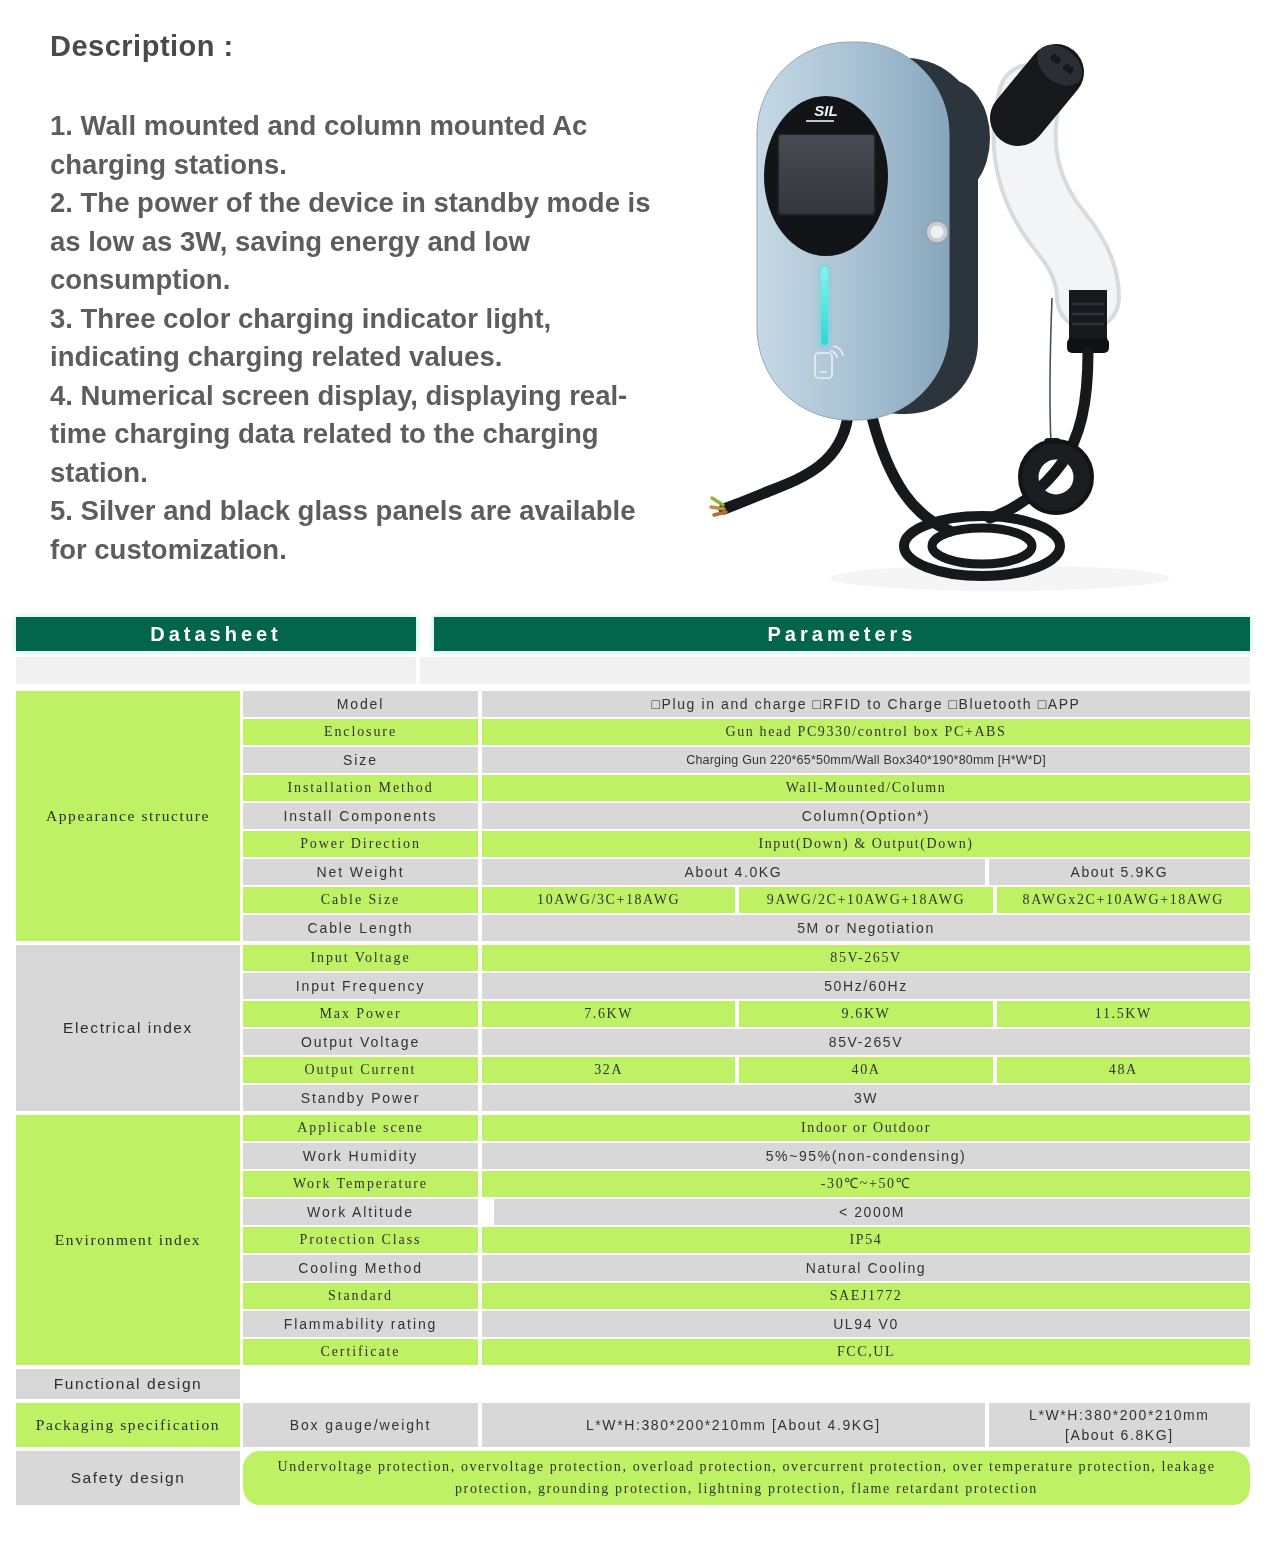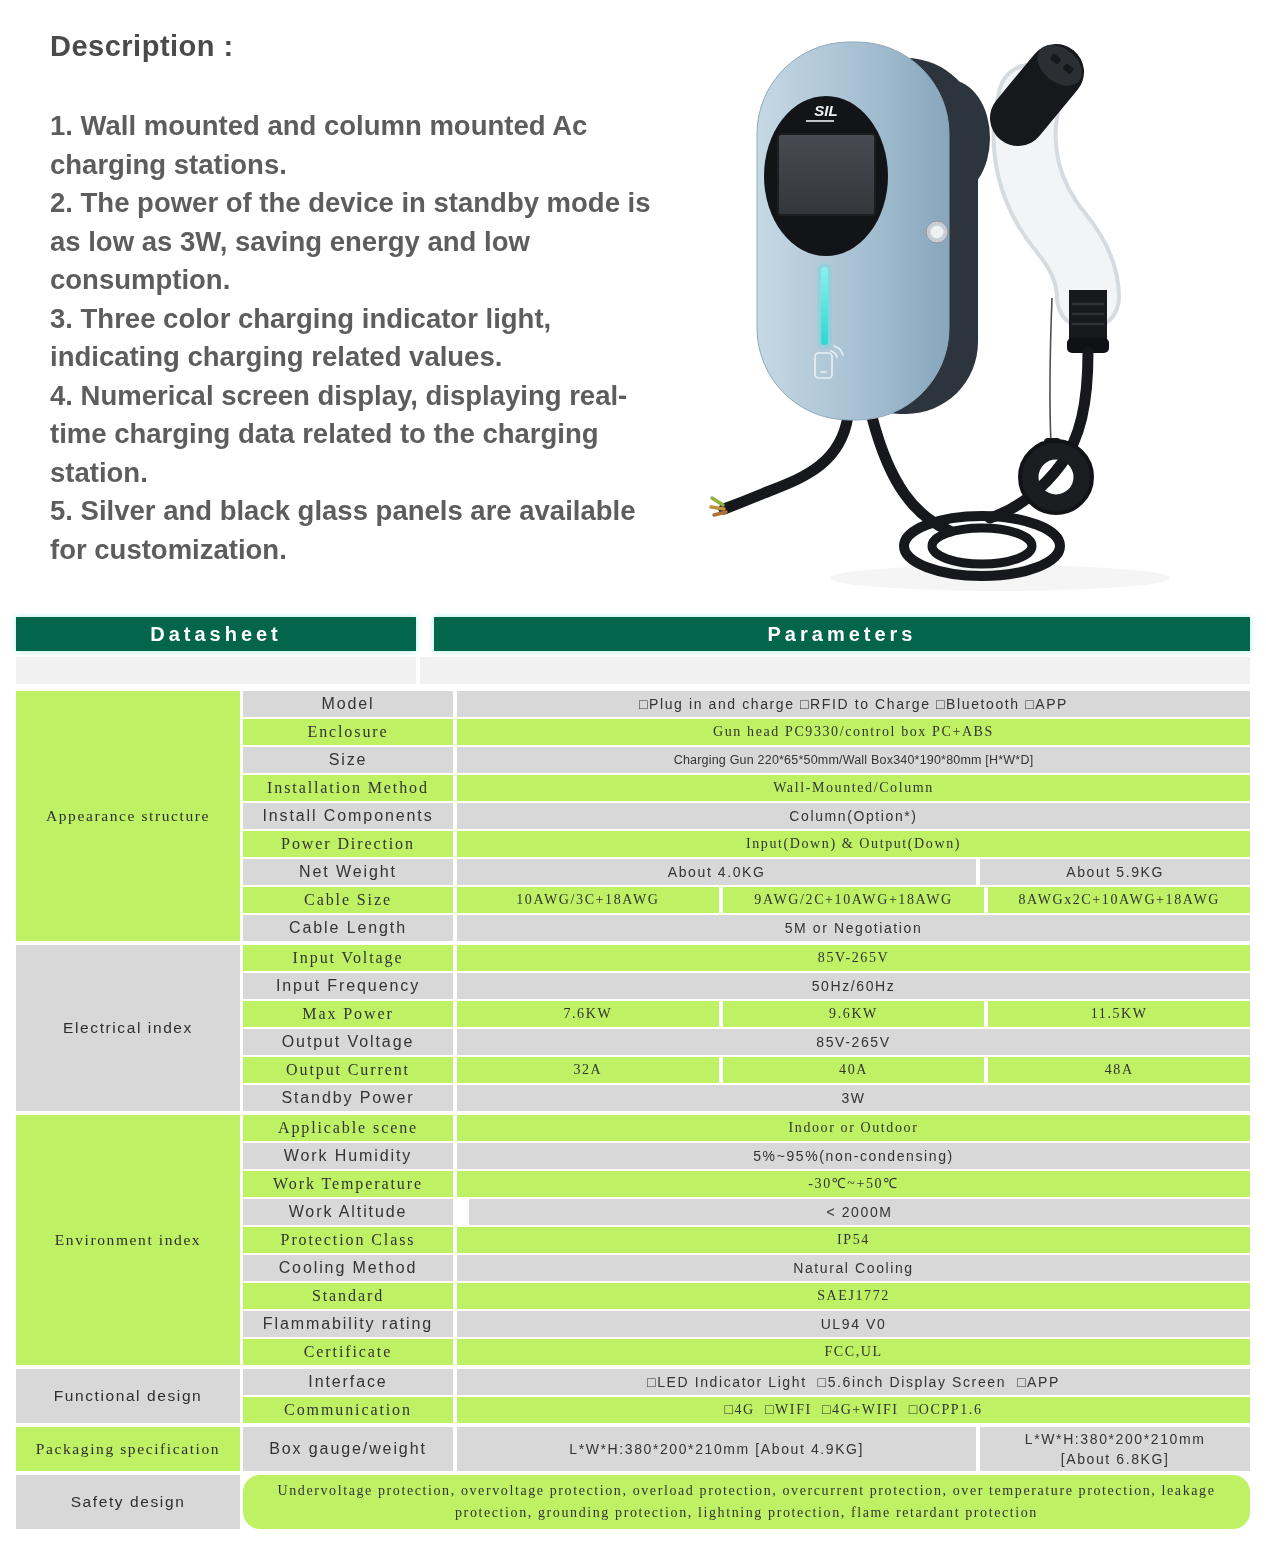--- a/index.html
+++ b/index.html
@@ -28,21 +28,21 @@
   .band-row .bcell.right{flex:1;}
 
   .section{display:flex;gap:3px;margin-bottom:4px;}
   .rows{display:flex;flex-direction:column;gap:2px;flex:1;}
   .trow{display:flex;gap:4px;}
   .cell{display:flex;align-items:center;justify-content:center;text-align:center;box-sizing:border-box;}
   .cell.dark{background:#d8d8d8;}
   .cell.lite{background:#bef264;font-family:Liberation Serif, serif;}
   .group{width:224px;flex:none;font-size:15.5px;letter-spacing:1.6px;color:#2e2e2e;
          line-height:22px;padding:4px 6px;}
-  .label{width:210px;flex:none;font-size:16px;letter-spacing:1.9px;color:#333333;
+  .label{width:235px;flex:none;font-size:14px;letter-spacing:1.9px;color:#333333;
          min-height:26px;line-height:18px;padding:2px 4px;}
   .value{flex-basis:0;flex-grow:1;font-size:14px;letter-spacing:1.6px;color:#333333;
          min-height:26px;line-height:20px;padding:2px 10px;white-space:pre-wrap;}
   .value.tight{font-size:12.5px;letter-spacing:0.2px;}
   .value.wide-safety{line-height:22px;padding:5px 26px;}
 </style>
 </head>
 <body>
 
 <div class="page">
@@ -271,30 +271,20 @@
               <div class="cell value dark" style="flex-grow: 3;">UL94 V0</div>
             </div>
             <div class="trow">
               <div class="cell label lite">Certificate</div>
               <div class="cell value lite" style="flex-grow: 3;">FCC,UL</div>
             </div>
           </div>
         </div>
         <div class="section">
           <div class="cell group dark">Functional design</div>
-          <div class="rows">
-            <div class="trow">
-              <div class="cell label dark">Interface</div>
-              <div class="cell value dark" style="flex-grow: 3;">□LED Indicator Light  □5.6inch Display Screen  □APP</div>
-            </div>
-            <div class="trow">
-              <div class="cell label lite">Communication</div>
-              <div class="cell value lite" style="flex-grow: 3;">□4G  □WIFI  □4G+WIFI  □OCPP1.6</div>
-            </div>
-          </div>
         </div>
         <div class="section">
           <div class="cell group lite">Packaging specification</div>
           <div class="rows">
             <div class="trow">
               <div class="cell label dark">Box gauge/weight</div>
               <div class="cell value dark" style="flex-grow: 2;">L*W*H:380*200*210mm [About 4.9KG]</div>
               <div class="cell value dark" style="flex-grow: 1;">L*W*H:380*200*210mm
 [About 6.8KG]</div>
             </div>

